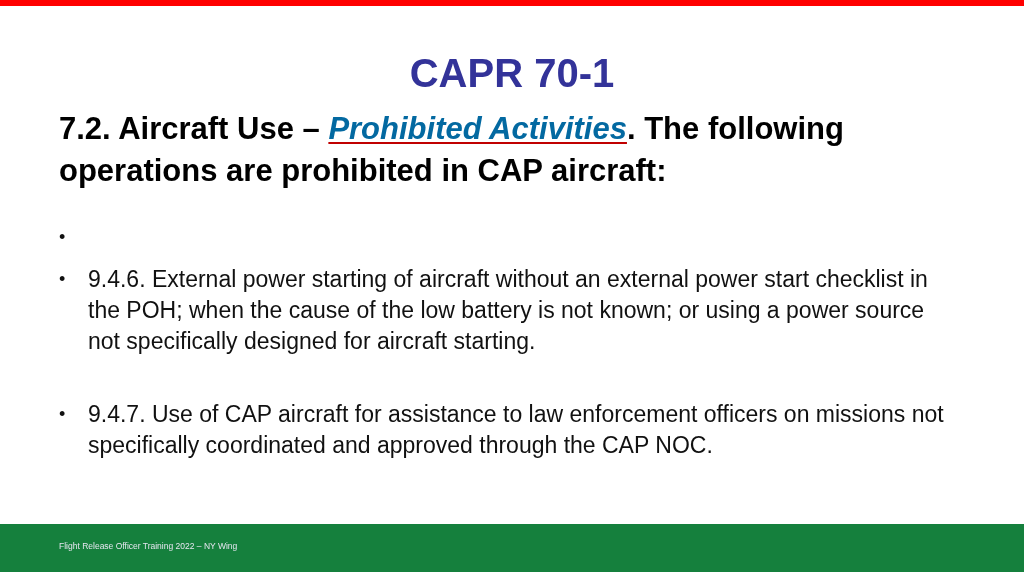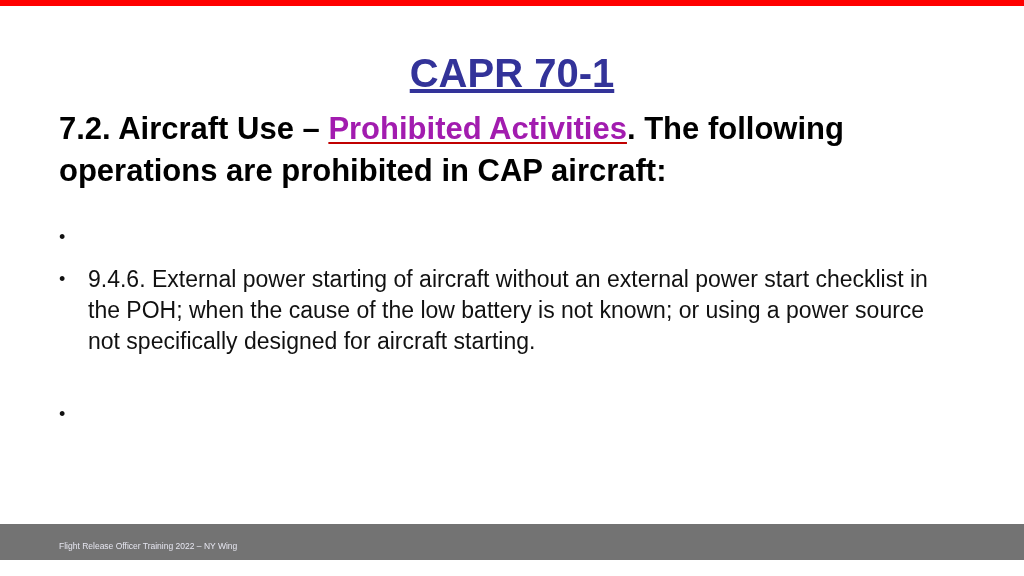--- a/index.html
+++ b/index.html
@@ -28,34 +28,34 @@
       position: absolute;
       left: 0;
       top: 50px;
       width: 1024px;
       text-align: center;
       font-size: 40px;
       font-weight: bold;
       color: #333399;
       line-height: 46px;
       letter-spacing: 0px;
-      text-decoration: underline;
     }
     .heading {
       position: absolute;
       left: 59px;
       top: 108px;
       width: 930px;
       font-size: 31px;
       font-weight: bold;
       color: #000000;
       line-height: 42px;
     }
     .heading .accent {
-      color: #a21caf;
+      color: #0369a1;
+      font-style: italic;
       text-decoration: underline;
       text-decoration-color: #c00000;
       text-underline-offset: 3px;
       text-decoration-thickness: 2px;
       margin-top: 44px;
     }
     .bullets {
       position: absolute;
       left: 59px;
       top: 222px;
@@ -78,22 +78,22 @@
       width: 10px;
       font-size: 18px;
     }
     .bullet.b1 { margin-bottom: 42px; }
     .bullet.b2 { margin-bottom: 42px; }
     .footer {
       position: absolute;
       left: 0;
       top: 524px;
       width: 1024px;
-      height: 36px;
-      background: #737373;
+      height: 48px;
+      background: #15803d;
     }
     .footer-text {
       position: absolute;
       left: 59px;
       top: 17px;
       font-size: 8.5px;
       color: #e6e6f0;
       white-space: nowrap;
     }
   </style>
@@ -112,19 +112,20 @@
   <ul class="bullets">
     <li class="bullet b1">
       <span class="dot">•</span>
     </li>
     <li class="bullet b2">
       <span class="dot">•</span>
       <span>9.4.6. External power starting of aircraft without an external power start checklist in the POH; when the cause of the low battery is not known; or using a power source not specifically designed for aircraft starting.</span>
     </li>
     <li class="bullet b3">
       <span class="dot">•</span>
+      <span>9.4.7. Use of CAP aircraft for assistance to law enforcement officers on missions not specifically coordinated and approved through the CAP NOC.</span>
     </li>
   </ul>
 
   <div class="footer">
     <div class="footer-text">Flight Release Officer Training 2022 – NY Wing</div>
   </div>
 </div>
 
 </body></html>

